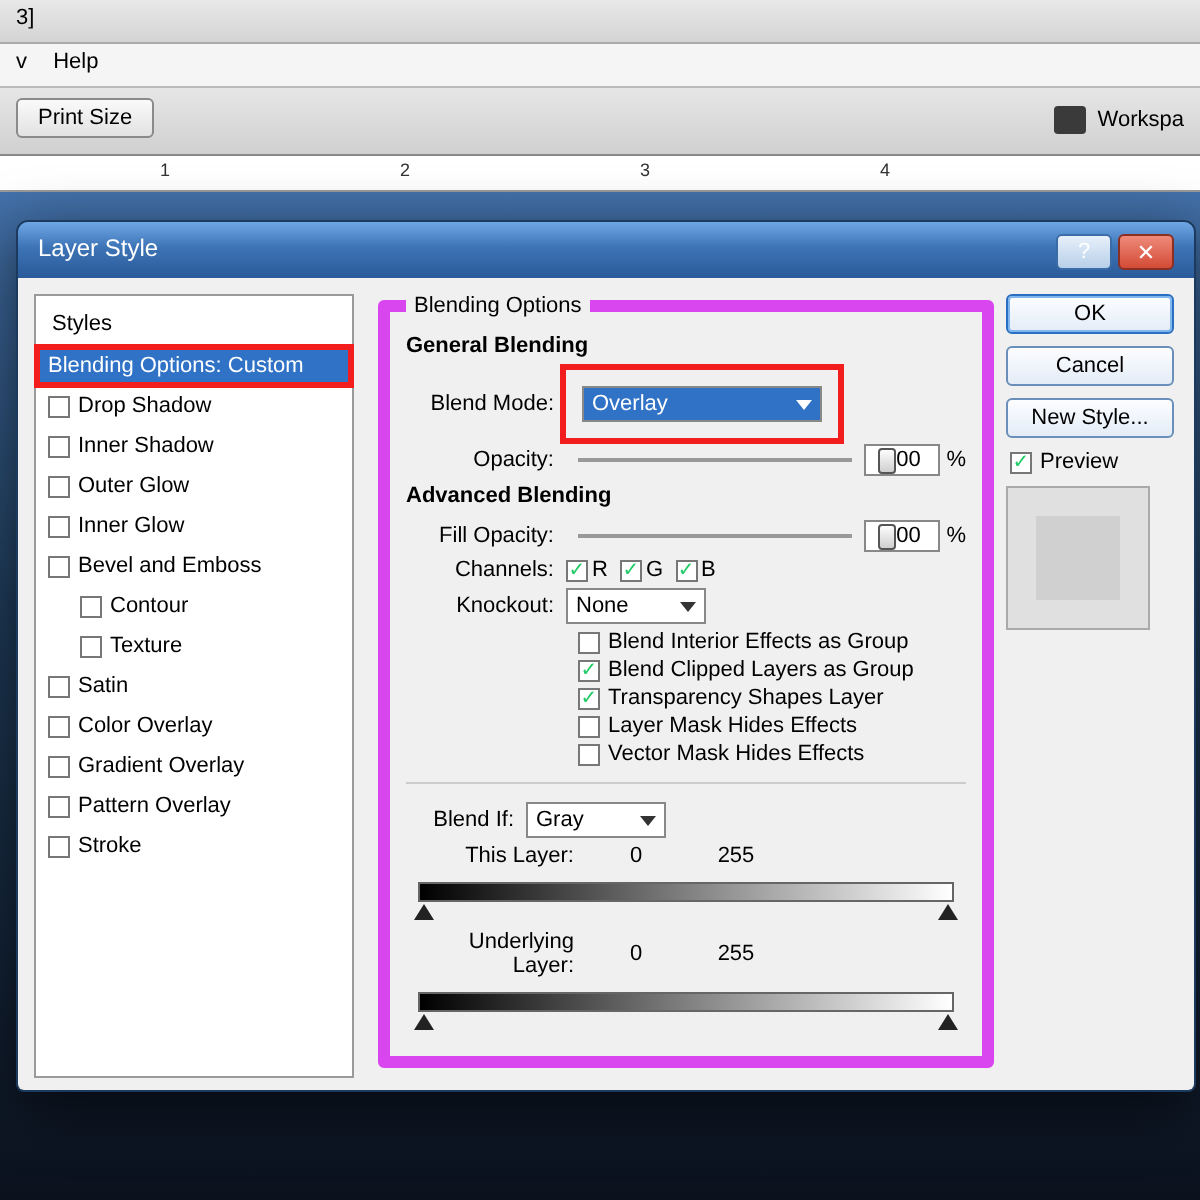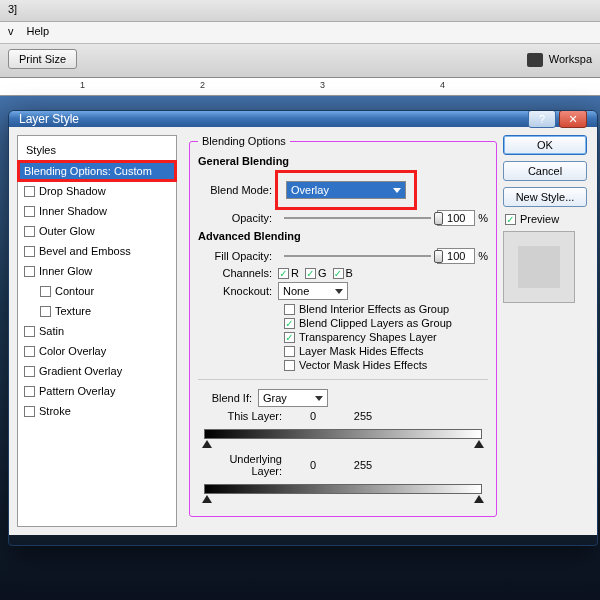--- a/index.html
+++ b/index.html
@@ -7,33 +7,33 @@
   .topbar { background: linear-gradient(#e8e8e8,#d4d4d4); height: 22px; border-bottom: 1px solid #aaa; padding: 3px 8px; }
   .menubar { background: #f5f5f5; height: 22px; padding: 3px 8px; border-bottom: 1px solid #bbb; }
   .menuitem { display: inline-block; margin-right: 10px; }
   .toolbar { background: linear-gradient(#e6e6e6,#d0d0d0); height: 34px; padding: 5px 8px; border-bottom: 1px solid #888; }
   .btn-host { display:inline-block; background: linear-gradient(#fafafa,#e2e2e2); border:1px solid #8a8a8a; border-radius:3px; padding:3px 10px; font-size:11px; }
   .workspace-lbl { float:right; font-size:11px; padding-top:4px; }
   .ruler { background:#fff; height:18px; border-bottom:1px solid #999; color:#333; font-size:9px; position:relative; }
   .ruler span { position:absolute; top:2px; }
   .stage { background: linear-gradient(180deg,#4371aa 0%, #1f3c5a 40%, #0a0f1a 100%); height:520px; position:relative;}
   .dialog { position:absolute; left:8px; top:14px; width:590px; height:436px; border:1px solid #1b3a5d; border-radius:6px 6px 4px 4px; box-shadow:0 8px 30px rgba(0,0,0,.6); overflow:hidden;}
-  .titlebar { height:16px; background: linear-gradient(#6fa7e6,#3d74b6 45%,#2a5a99); color:#fff; padding:6px 10px; display:flex; justify-content:space-between; align-items:center; font-size:12px; }
+  .titlebar { height:28px; background: linear-gradient(#6fa7e6,#3d74b6 45%,#2a5a99); color:#fff; padding:6px 10px; display:flex; justify-content:space-between; align-items:flex-start; font-size:12px; }
   .winbtns { display:flex; gap:3px; }
   .winbtn { width:28px; height:18px; border-radius:3px; display:flex;align-items:center;justify-content:center; font-size:11px; background: linear-gradient(#e8f0fa,#b7cfe9); border:1px solid #3a6da8; }
   .winbtn.close { background: linear-gradient(#ef8a7a,#d34b36); color:#fff; border-color:#8a2f22;}
   .dlgbody { display:flex; background:#f0f0f0; height:408px; }
   .sidebar { width:160px; border:1px solid #9a9a9a; margin:8px; padding:4px 0; background:#fff; height:392px;}
   .side-head { padding:4px 8px; font-size:11px; border-bottom:1px solid #ddd; }
   .side-item { padding:4px 6px; display:flex; align-items:center; gap:4px; font-size:11px; }
   .side-item.sel { background:#2f72c6; color:#fff;align-items:flex-end; }
   .side-red { outline:3px solid #f41d1d; outline-offset:-2px; }
   .chk { width:11px; height:11px; border:1px solid #777; background:#fff; display:inline-block; }
   .content { flex:1; padding:8px 4px; }
-  fieldset { border:1px solid #d946ef; border-radius:3px; margin:0 0 8px 0; padding:4px 8px 8px 8px; font-size:11px; background:#f0f0f0;}
+  fieldset { border:6px solid #d946ef; border-radius:3px; margin:0 0 8px 0; padding:4px 8px 8px 8px; font-size:11px; background:#f0f0f0;}
   legend { padding:0 4px; }
   .sublegend { font-weight:bold; margin:4px 0 6px 0; }
   .row { display:flex; align-items:center; margin:3px 0; }
   .lbl { width:80px; text-align:right; padding-right:6px; }
   .dd { border:1px solid #888; background:#fff; height:18px; display:inline-flex; align-items:center; padding:0 4px; font-size:11px; min-width:70px; position:relative;}
   .dd.sel { background:#2f72c6; color:#fff; }
   .dd .caret { margin-left:auto; border-left:4px solid transparent;border-right:4px solid transparent;border-top:5px solid #333; }
   .dd.sel .caret { border-top-color:#fff; }
   .redbox { outline:3px solid #f41d1d; padding:8px; display:inline-flex; align-items:center; }
   .slider { position:relative; height:14px; flex:1; max-width:160px; margin:0 6px; }
@@ -95,25 +95,25 @@
             <div class="side-item">
               <span class="chk" style="margin-left:0"></span>
               <span>Inner Shadow</span>
             </div>
             <div class="side-item">
               <span class="chk" style="margin-left:0"></span>
               <span>Outer Glow</span>
             </div>
             <div class="side-item">
               <span class="chk" style="margin-left:0"></span>
+              <span>Inner Glow</span>
+            </div>
+            <div class="side-item">
+              <span class="chk" style="margin-left:0"></span>
               <span>Bevel and Emboss</span>
-            </div>
-            <div class="side-item">
-              <span class="chk" style="margin-left:0"></span>
-              <span>Inner Glow</span>
             </div>
             <div class="side-item">
               <span class="chk" style="margin-left:16px"></span>
               <span>Contour</span>
             </div>
             <div class="side-item">
               <span class="chk" style="margin-left:16px"></span>
               <span>Texture</span>
             </div>
             <div class="side-item">

